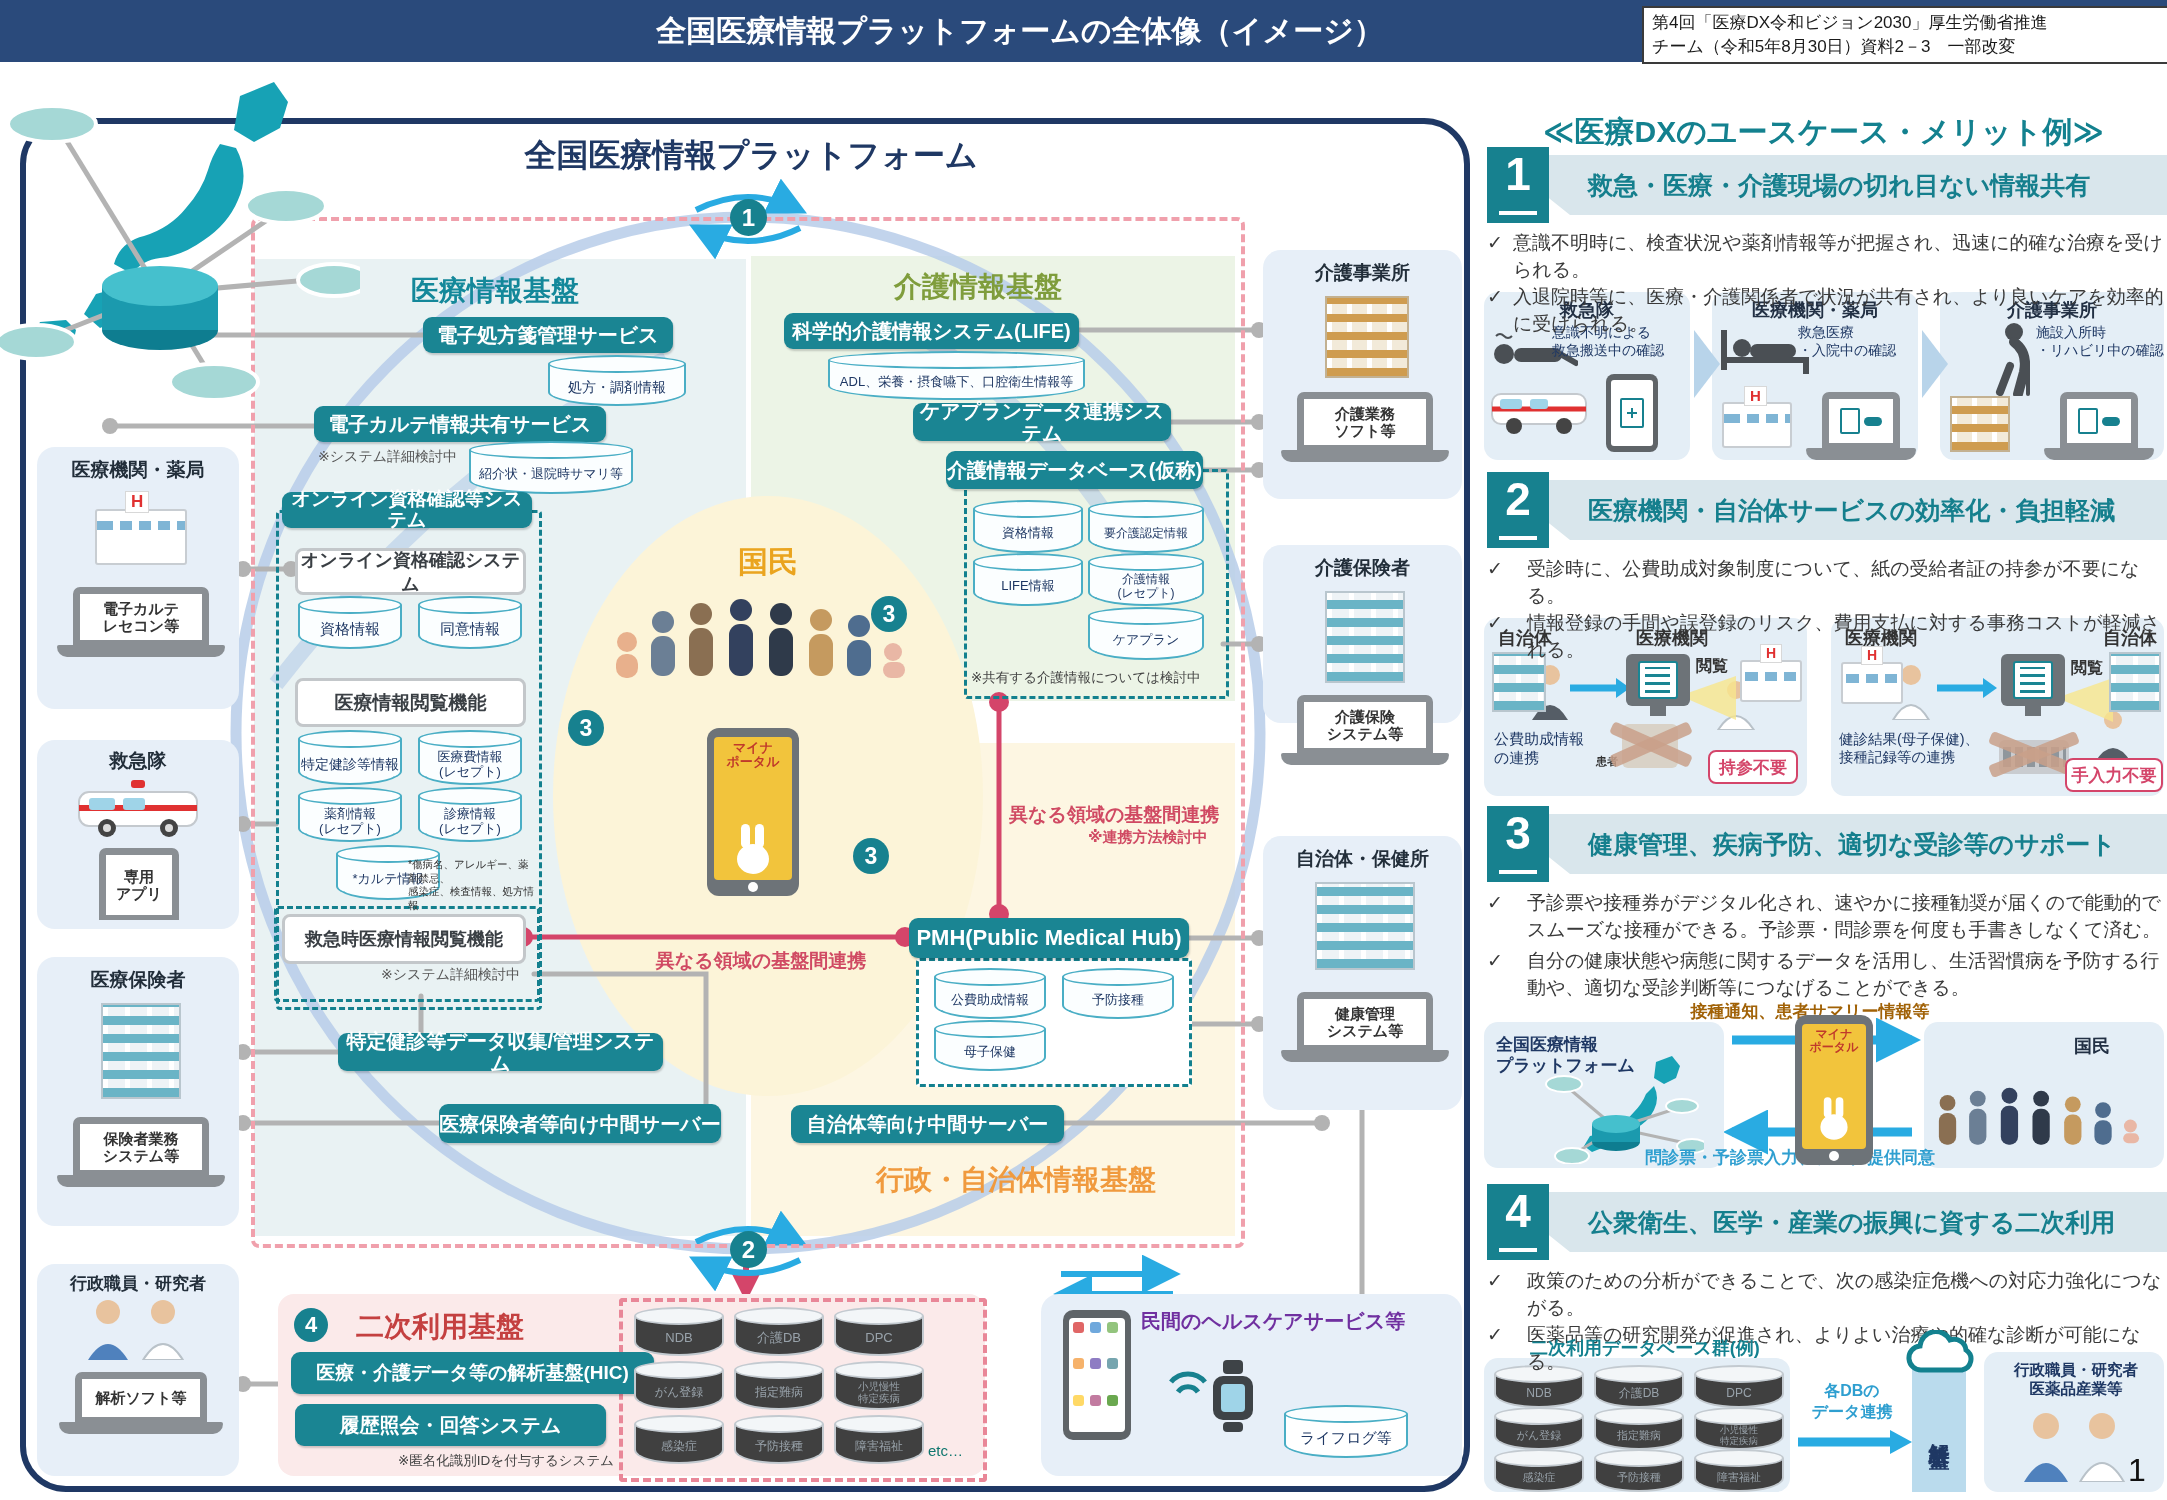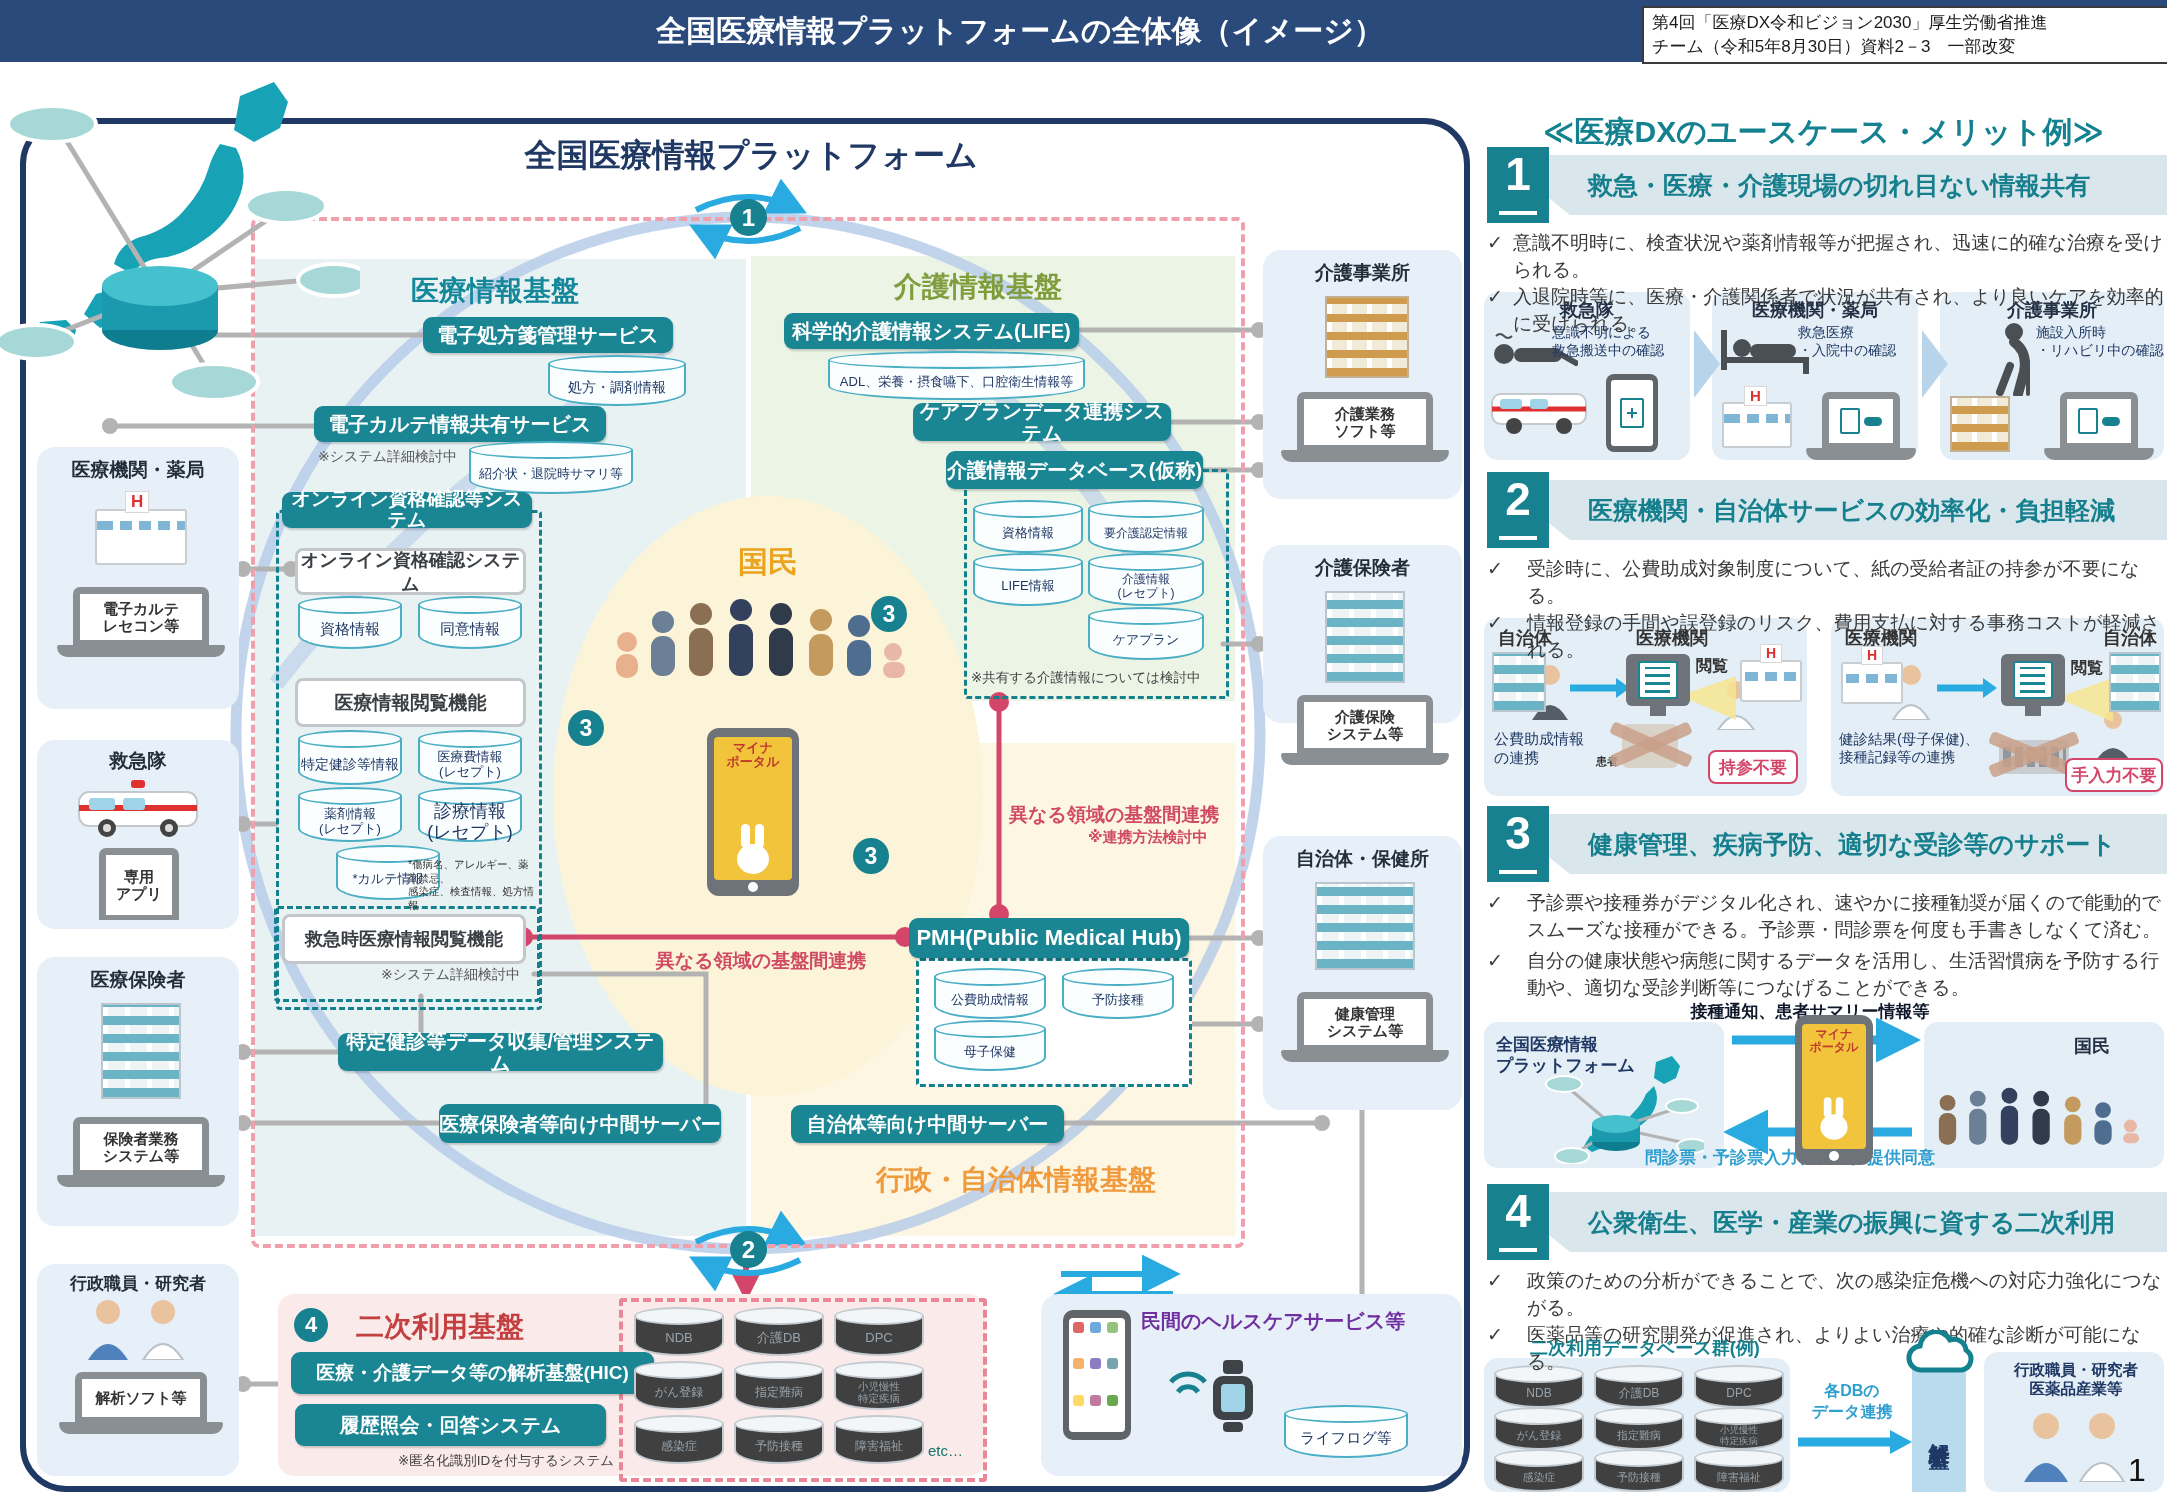--- a/index.html
+++ b/index.html
@@ -218,21 +218,21 @@
       </div>
     <div class="cyl" style="left:392px;top:615px;width:100px;height:44px;">
       <span class="lbl pre" style="font-size:13px;">医療費情報
 (レセプト)</span>
       </div>
     <div class="cyl" style="left:272px;top:672px;width:100px;height:44px;">
       <span class="lbl pre" style="font-size:13px;">薬剤情報
 (レセプト)</span>
       </div>
     <div class="cyl" style="left:392px;top:672px;width:100px;height:44px;">
-      <span class="lbl pre" style="font-size:18px;">診療情報
+      <span class="lbl pre" style="font-size:13px;">診療情報
 (レセプト)</span>
       </div>
     <div class="cyl" style="left:272px;top:730px;width:100px;height:44px;margin-left:38px;">
       <span class="lbl pre" style="font-size:13px;">*カルテ情報</span>
       </div>
     <div class="abs pre" style="left:382px;top:734px;width:130px;font-size:10.5px;color:#333;line-height:1.3;z-index:5;">*傷病名、アレルギー、薬剤禁忌、
 感染症、検査情報、処方情報</div>
 
     <div class="dt" style="left:248px;top:782px;width:260px;height:90px;"></div>
     <div class="wb pre" style="left:256px;top:790px;width:238px;height:44px;font-size:18px;">救急時医療情報閲覧機能</div>
@@ -686,21 +686,21 @@
     <div class="row" style="margin-bottom:4px;">
         <span class="pre">✓</span>
       <span style="padding-left:14px;" class="pre">予診票や接種券がデジタル化され、速やかに接種勧奨が届くので能動的でスムーズな接種ができる。予診票・問診票を何度も手書きしなくて済む。</span>
       </div>
     <div class="row">
         <span class="pre">✓</span>
       <span style="padding-left:14px;" class="pre">自分の健康状態や病態に関するデータを活用し、生活習慣病を予防する行動や、適切な受診判断等につなげることができる。</span>
       </div>
   </div>
 
-  <div class="abs ctr pre" style="left:1600px;top:1000px;width:420px;height:22px;font-size:17px;font-weight:bold;color:#0f172a;z-index:4;">接種通知、患者サマリー情報等</div>
+  <div class="abs ctr pre" style="left:1600px;top:1000px;width:420px;height:22px;font-size:17px;font-weight:bold;color:#a16207;z-index:4;">接種通知、患者サマリー情報等</div>
   <svg class="abs" style="left:1484px;top:1000px;z-index:2;" width="683" height="185" viewBox="0 0 683 185">
     <defs>
         <marker id="aB2" viewBox="0 0 10 10" refX="8" refY="5" markerWidth="5" markerHeight="5" orient="auto-start-reverse">
       <path d="M0,0L10,5L0,10z" fill="#29abe2"></path>
         </marker>
       </defs>
     <line x1="248" y1="40" x2="428" y2="40" stroke="#29abe2" stroke-width="9" marker-end="url(#aB2)"></line>
     <line x1="428" y1="132" x2="248" y2="132" stroke="#29abe2" stroke-width="9" marker-end="url(#aB2)"></line>
   </svg>
   <div class="uc-card" style="left:1484px;top:1022px;width:240px;height:146px;">

